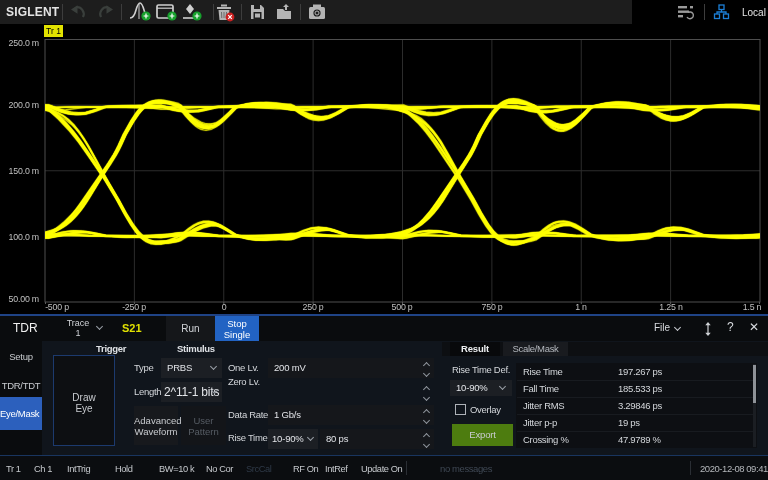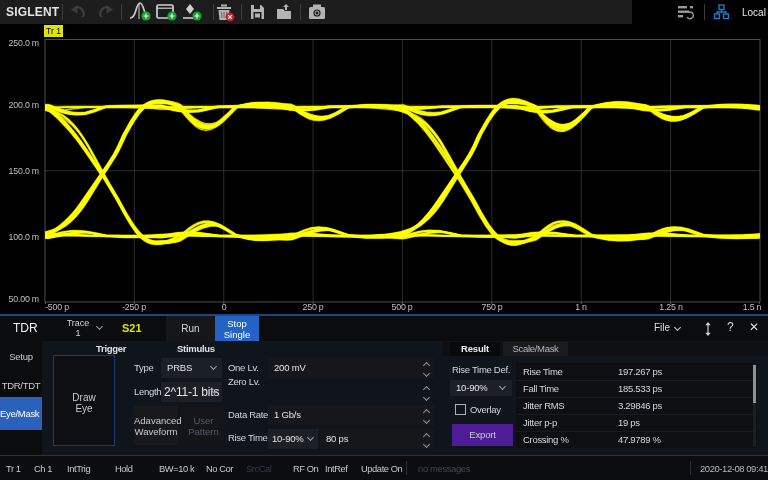--- a/index.html
+++ b/index.html
@@ -287,21 +287,21 @@
     <div class="spin spd" style="left:424px;top:442px;"></div>
 
   <div class="abs" style="left:442px;top:342px;width:326px;height:14px;background:#0d0f12;"></div>
   <div class="abs" style="left:450px;top:342px;width:50px;height:14px;background:#08090b;color:#eceef0;font-size:9.5px;letter-spacing:-0.2px;font-weight:bold;text-align:center;line-height:14px;">Result</div>
   <div class="abs" style="left:503px;top:342px;width:65px;height:14px;background:#191b1f;color:#b4b8be;font-size:9.5px;letter-spacing:-0.3px;text-align:center;line-height:14px;">Scale/Mask</div>
   <div class="lbl" style="left:452px;top:364px;">Rise Time Def.</div>
   <div class="drop" style="left:450px;top:380px;width:62px;height:16px;line-height:16px;">10-90%</div>
   <div class="chev" style="left:500px;top:384px;"></div>
   <div class="abs" style="left:455px;top:404px;width:11px;height:11px;border:1px solid #aeb2b8;background:#10151c;"></div>
   <div class="lbl" style="left:470px;top:404px;">Overlay</div>
-  <div class="abs" style="left:452px;top:424px;width:61px;height:22px;background:#4c1d95;color:#c9ccd0;font-size:9.5px;letter-spacing:-0.2px;text-align:center;line-height:22px;">Export</div>
+  <div class="abs" style="left:452px;top:424px;width:61px;height:22px;background:#4d7c0f;color:#c9ccd0;font-size:9.5px;letter-spacing:-0.2px;text-align:center;line-height:22px;">Export</div>
 
   <div class="abs" style="left:516px;top:363px;width:241px;height:85px;background:#0d0f13;"></div>
   <div class="abs" style="left:517px;top:380px;width:236px;height:1px;background:#181b20;"></div>
   <div class="abs" style="left:517px;top:397px;width:236px;height:1px;background:#181b20;"></div>
   <div class="abs" style="left:517px;top:414px;width:236px;height:1px;background:#181b20;"></div>
   <div class="abs" style="left:517px;top:431px;width:236px;height:1px;background:#181b20;"></div>
   <div class="lbl" style="left:523px;top:366px;">Rise Time</div>
     <div class="lbl" style="left:618px;top:366px;">197.267 ps</div>
   <div class="lbl" style="left:523px;top:383px;">Fall Time</div>
     <div class="lbl" style="left:618px;top:383px;">185.533 ps</div>
@@ -319,17 +319,17 @@
     <div class="st" style="left:34px;">Ch 1</div>
     <div class="st" style="left:67px;">IntTrig</div>
     <div class="st" style="left:115px;">Hold</div>
     <div class="st" style="left:159px;">BW=10 k</div>
     <div class="st" style="left:206px;">No Cor</div>
     <div class="st stdim" style="left:246px;">SrcCal</div>
     <div class="st" style="left:293px;">RF On</div>
     <div class="st" style="left:325px;">IntRef</div>
     <div class="st" style="left:361px;">Update On</div>
     <div class="ssep" style="left:406px;"></div>
-    <div class="st" style="left:418px;color:#3f4854;font-size:9.5px;">no messages</div>
+    <div class="st" style="left:440px;color:#3f4854;font-size:9.5px;">no messages</div>
     <div class="ssep" style="left:690px;"></div>
     <div class="st" style="left:700px;font-size:9.5px;letter-spacing:-0.45px;color:#b4b7bb;">2020-12-08 09:41</div>
   </div>
 </div>
 
 </body></html>

